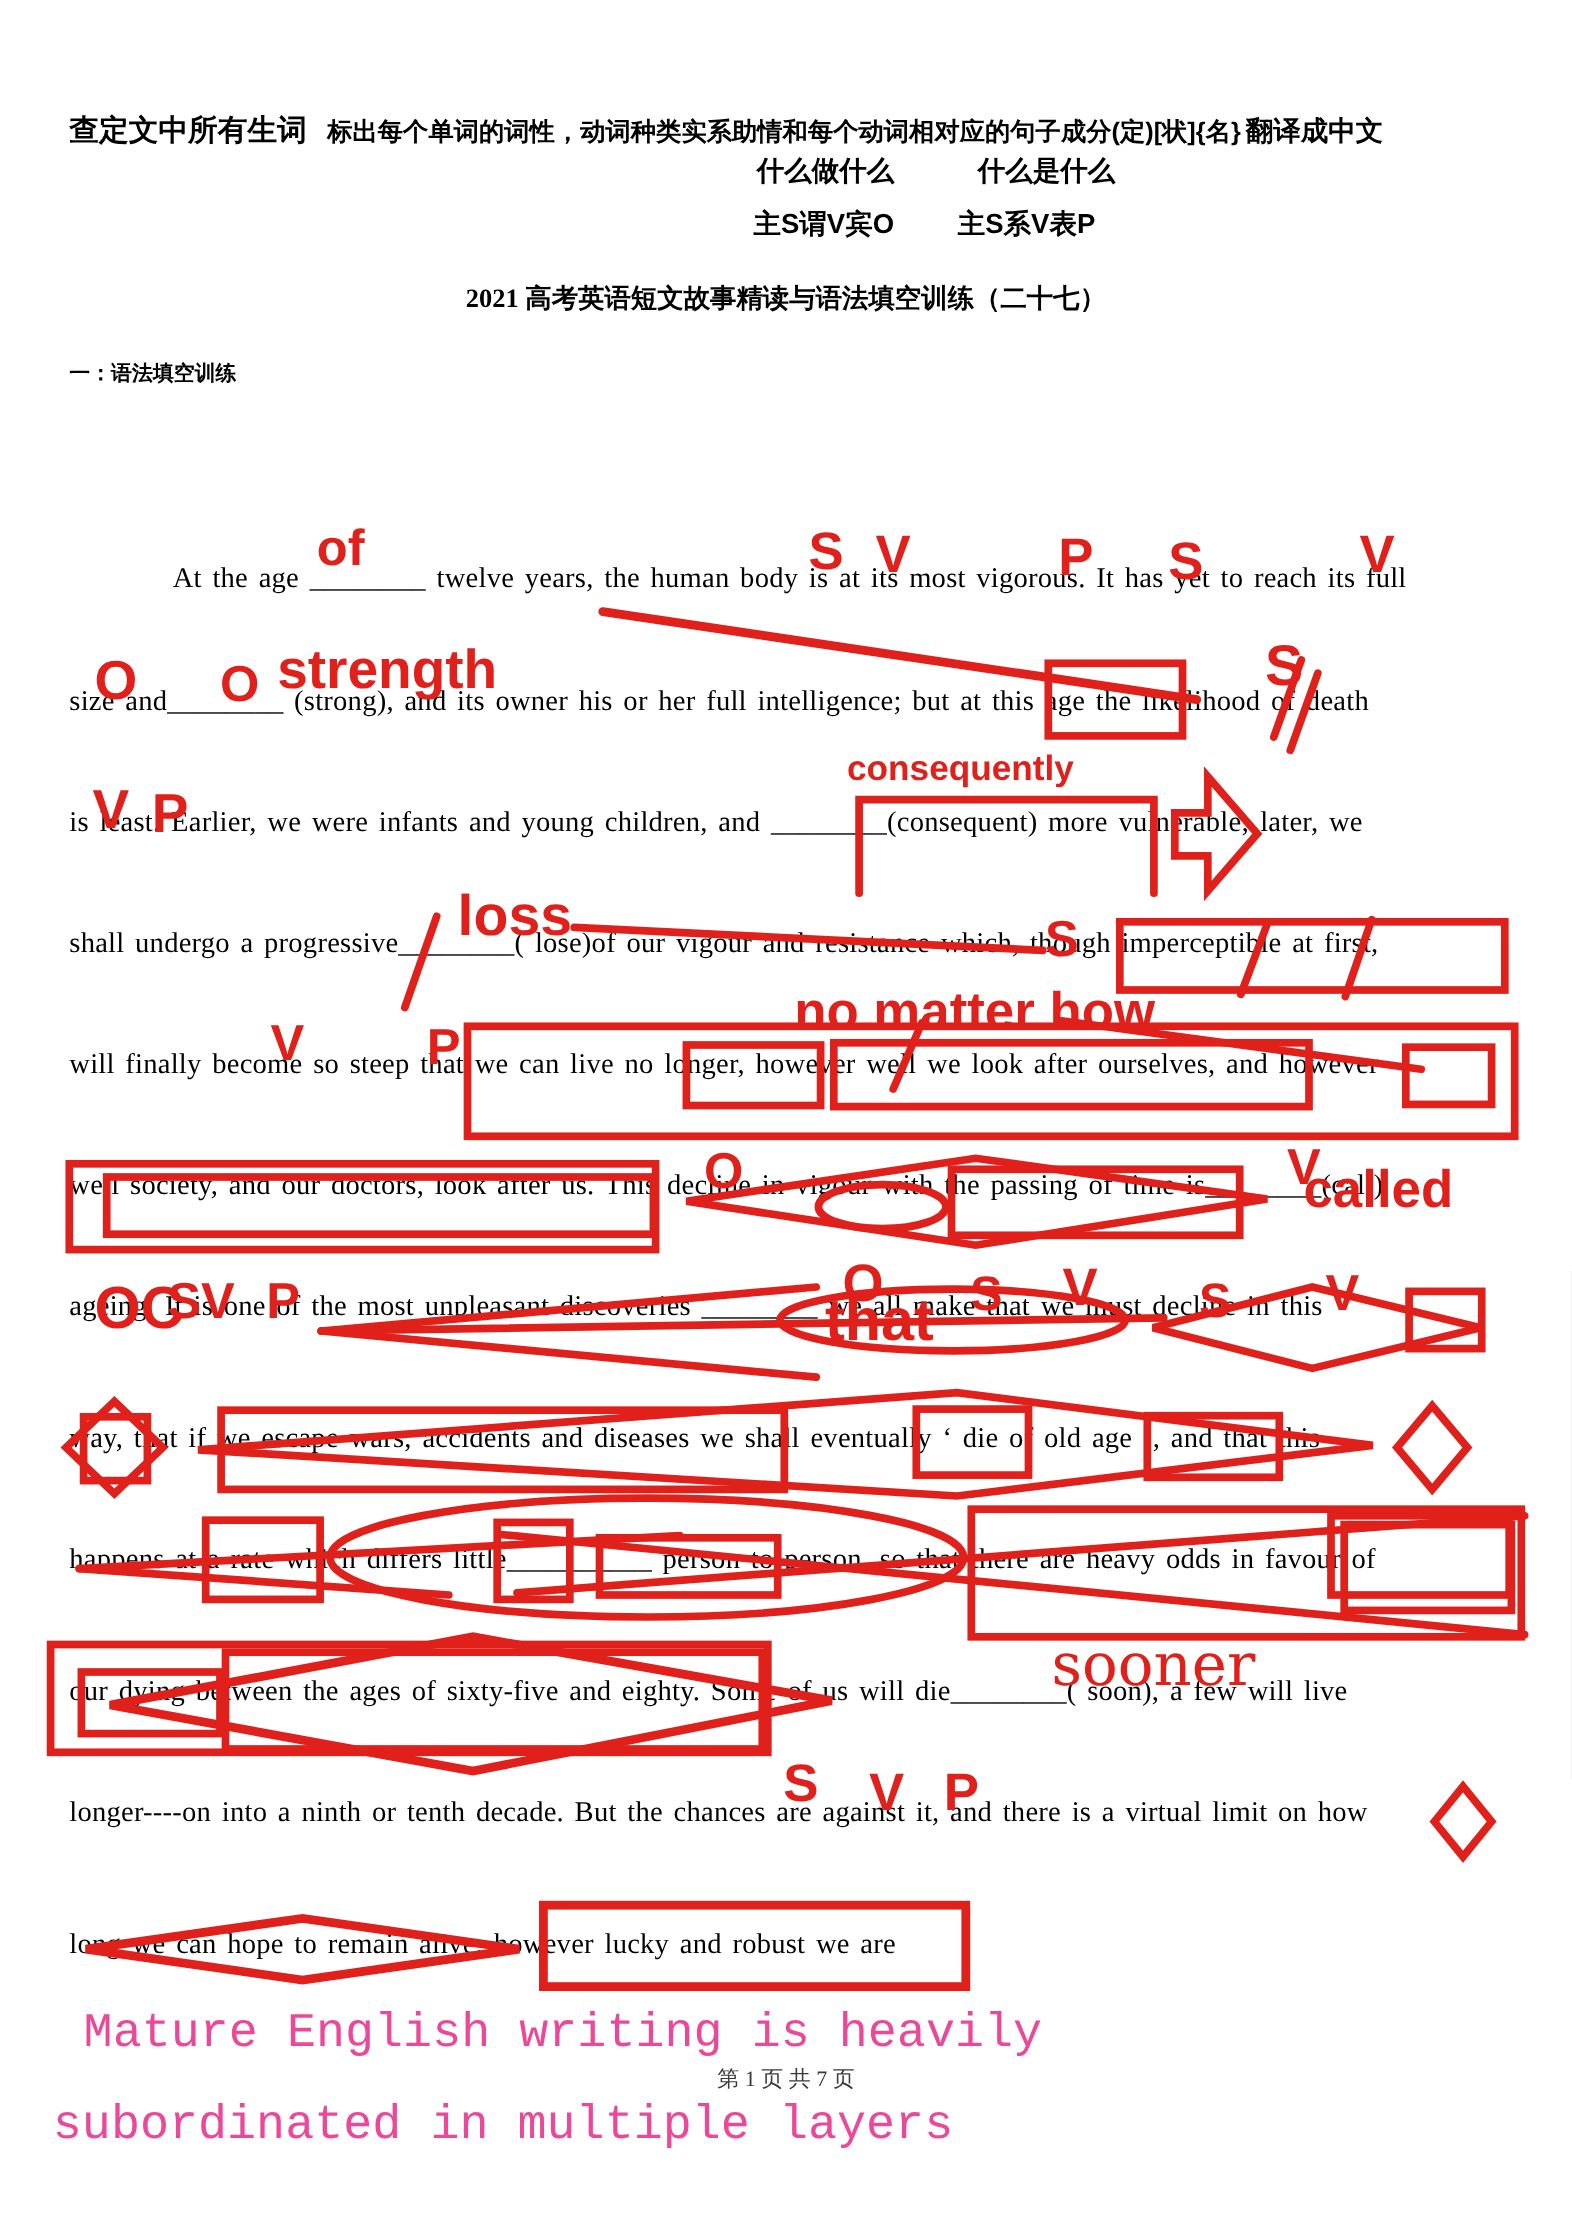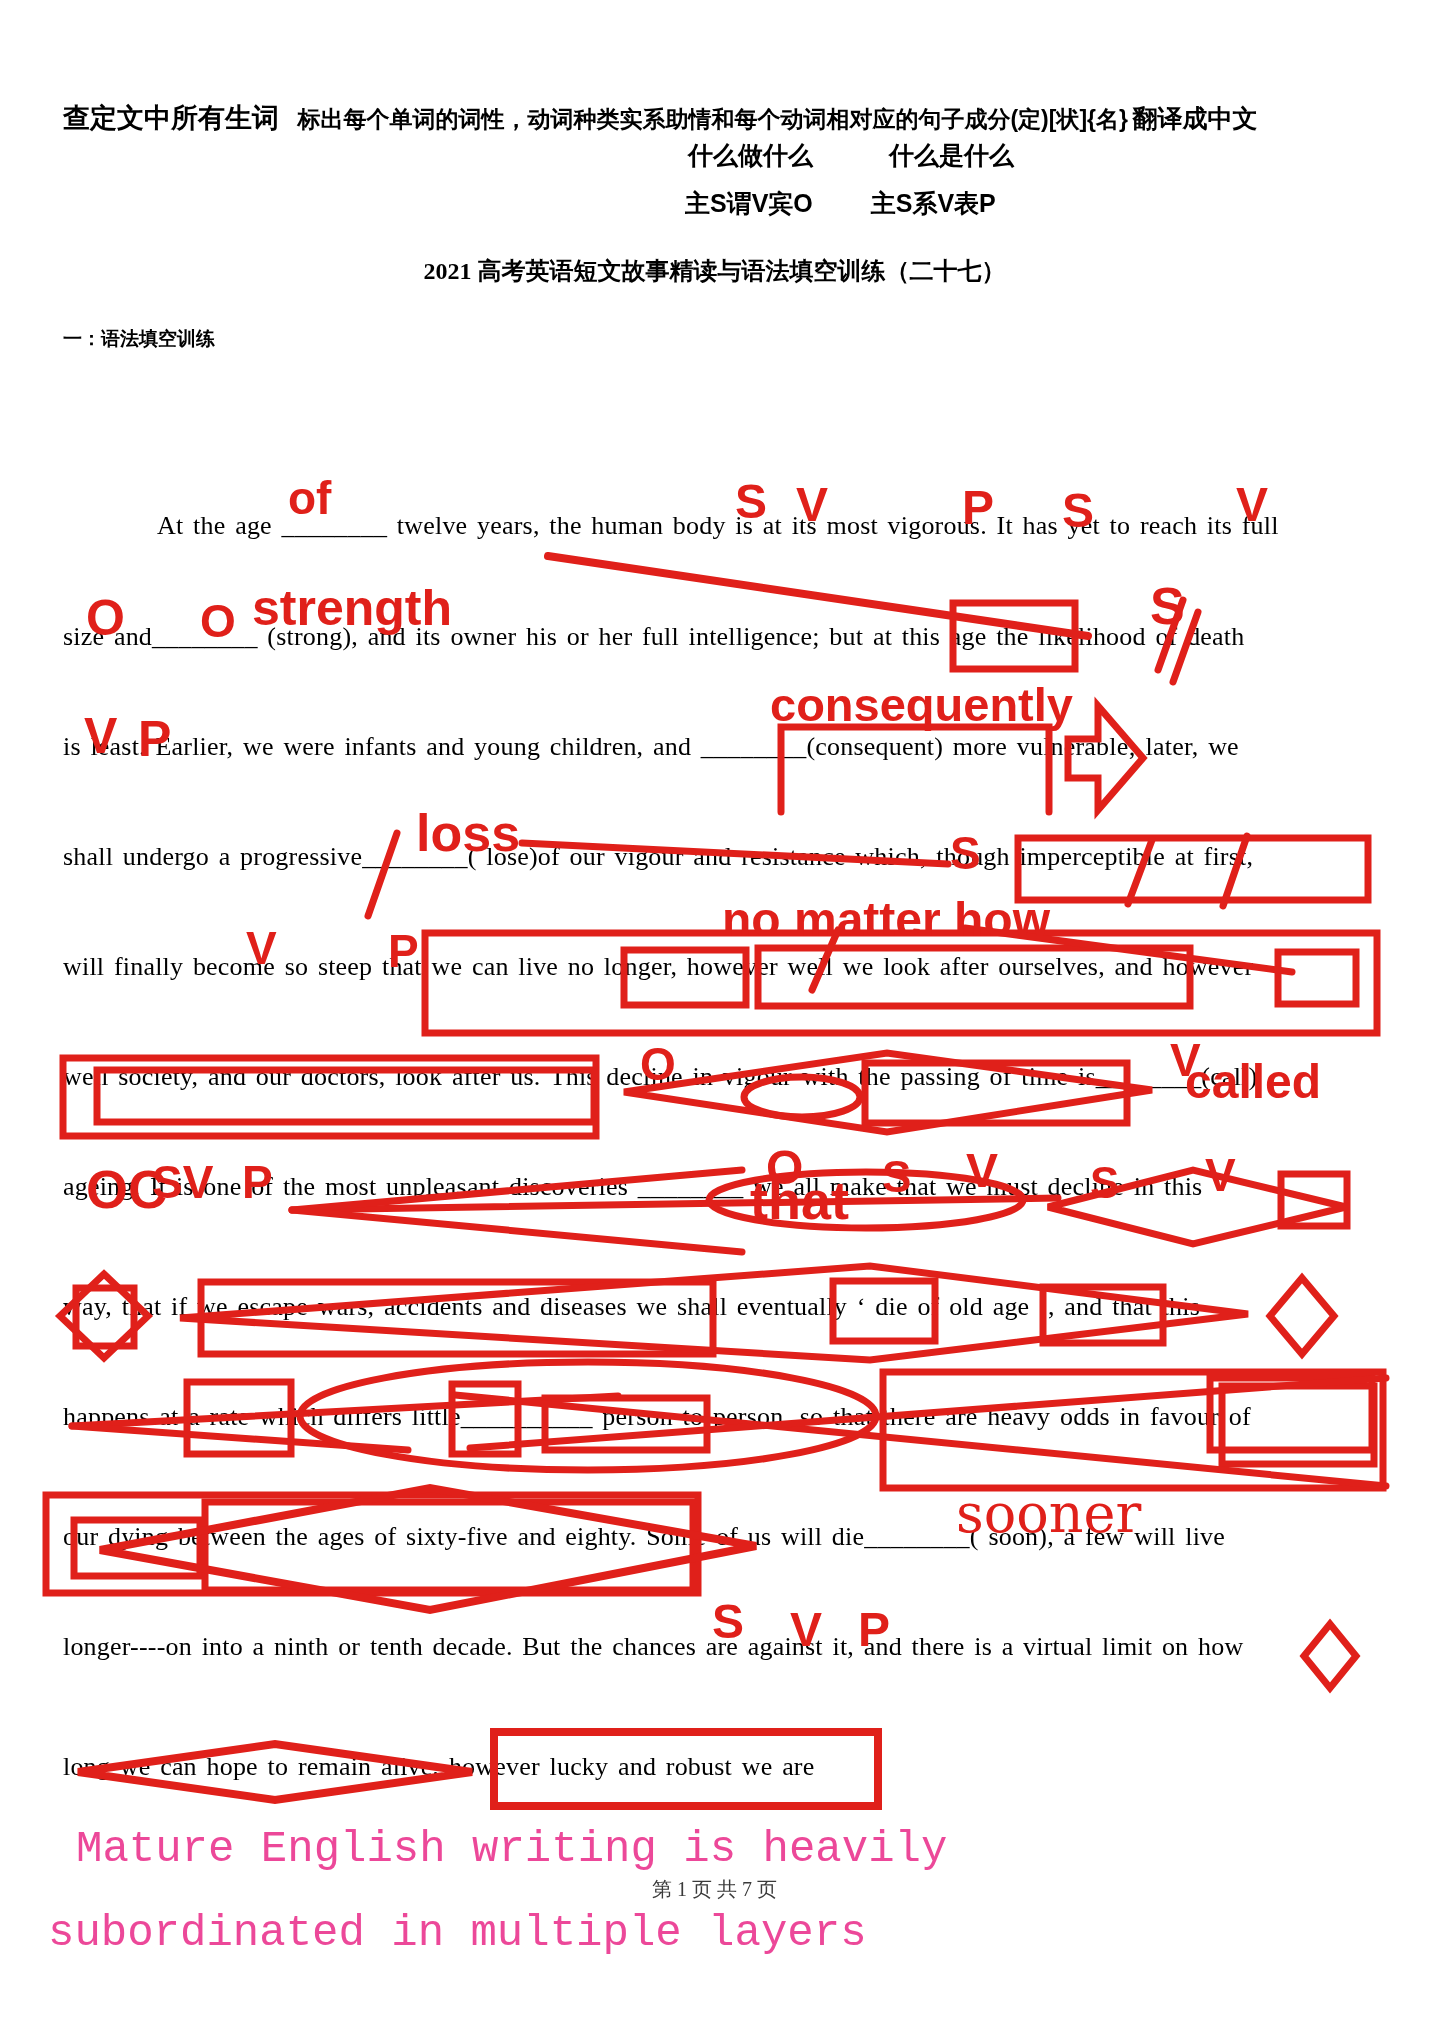--- a/index.html
+++ b/index.html
@@ -137,21 +137,21 @@
   <div class="rlabel" style="left:288px;top:478px;font-size:46px;">of</div>
   <div class="rlabel" style="left:735px;top:480px;font-size:48px;">S</div>
   <div class="rlabel" style="left:796px;top:483px;font-size:48px;">V</div>
   <div class="rlabel" style="left:962px;top:486px;font-size:48px;">P</div>
   <div class="rlabel" style="left:1062px;top:489px;font-size:48px;">S</div>
   <div class="rlabel" style="left:1236px;top:483px;font-size:48px;">V</div>
   <div class="rlabel" style="left:86px;top:596px;font-size:50px;">O</div>
   <div class="rlabel" style="left:200px;top:601px;font-size:46px;">O</div>
   <div class="rlabel" style="left:252px;top:586px;font-size:50px;">strength</div>
   <div class="rlabel" style="left:1150px;top:583px;font-size:52px;">S</div>
-  <div class="rlabel" style="left:770px;top:684px;font-size:47px;">consequently</div>
+  <div class="rlabel" style="left:770px;top:684px;font-size:32px;">consequently</div>
   <div class="rlabel" style="left:84px;top:714px;font-size:50px;">V</div>
   <div class="rlabel" style="left:138px;top:717px;font-size:50px;">P</div>
   <div class="rlabel" style="left:416px;top:810px;font-size:52px;">loss</div>
   <div class="rlabel" style="left:950px;top:833px;font-size:46px;">S</div>
   <div class="rlabel" style="left:722px;top:898px;font-size:48px;">no matter how</div>
   <div class="rlabel" style="left:246px;top:928px;font-size:46px;">V</div>
   <div class="rlabel" style="left:388px;top:931px;font-size:46px;">P</div>
   <div class="rlabel" style="left:640px;top:1044px;font-size:46px;">O</div>
   <div class="rlabel" style="left:1170px;top:1040px;font-size:46px;">V</div>
   <div class="rlabel" style="left:1185px;top:1060px;font-size:48px;">called</div>

